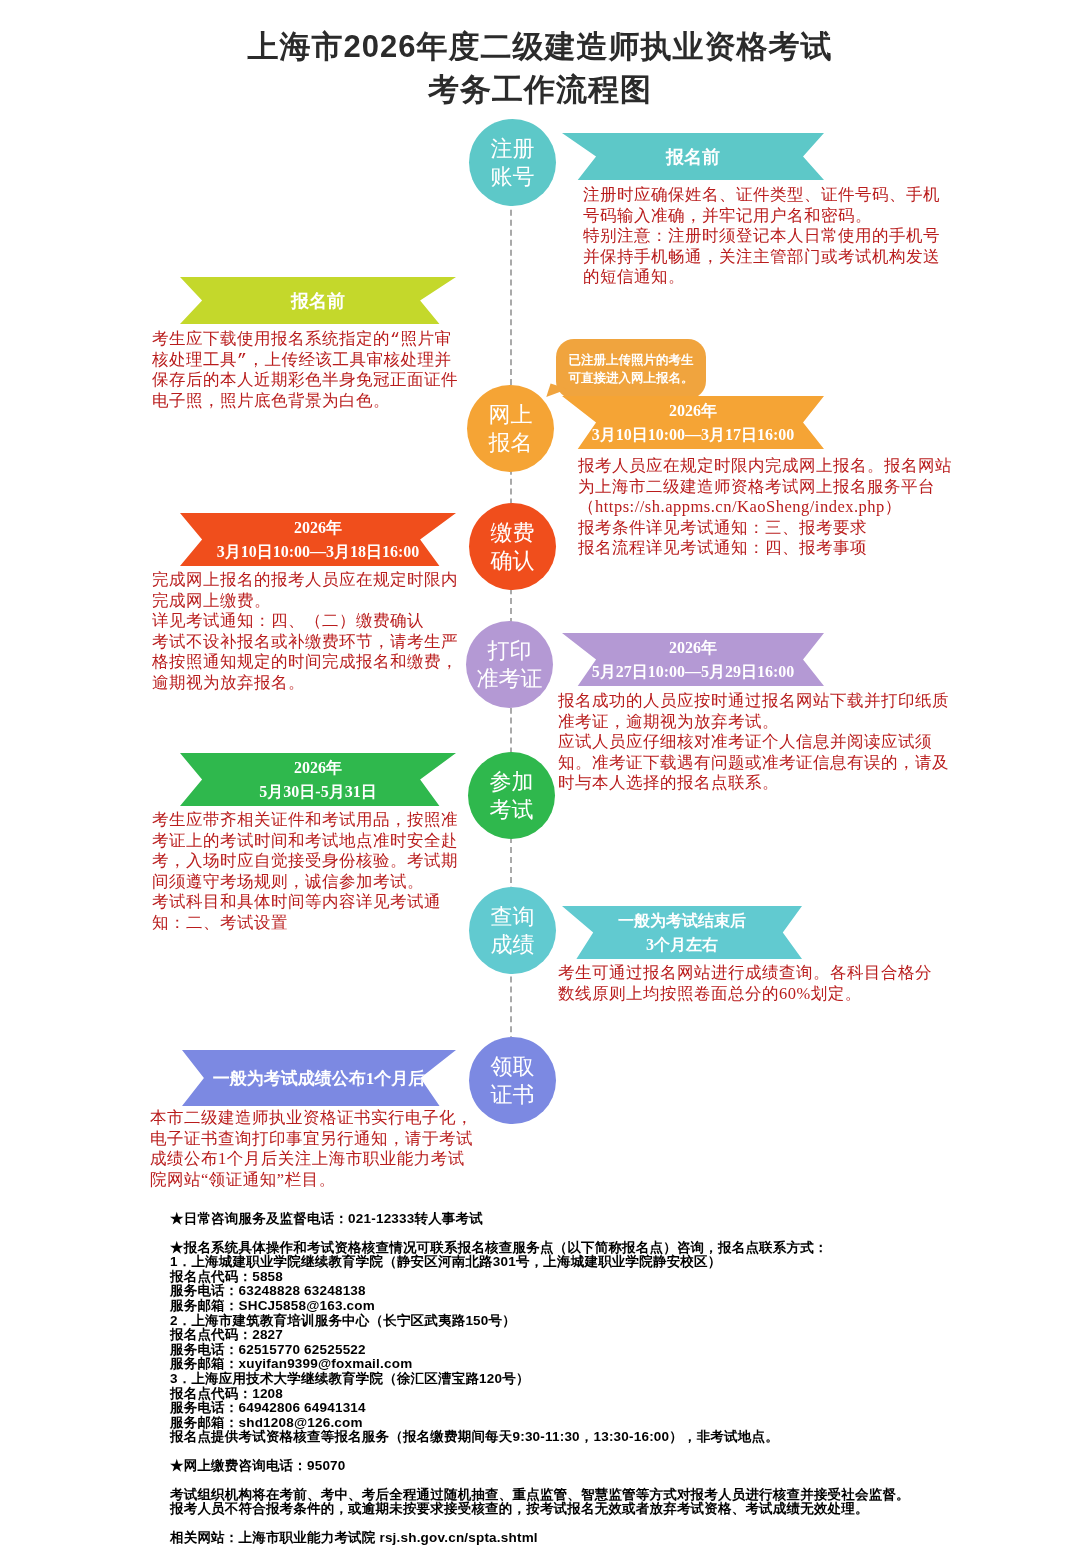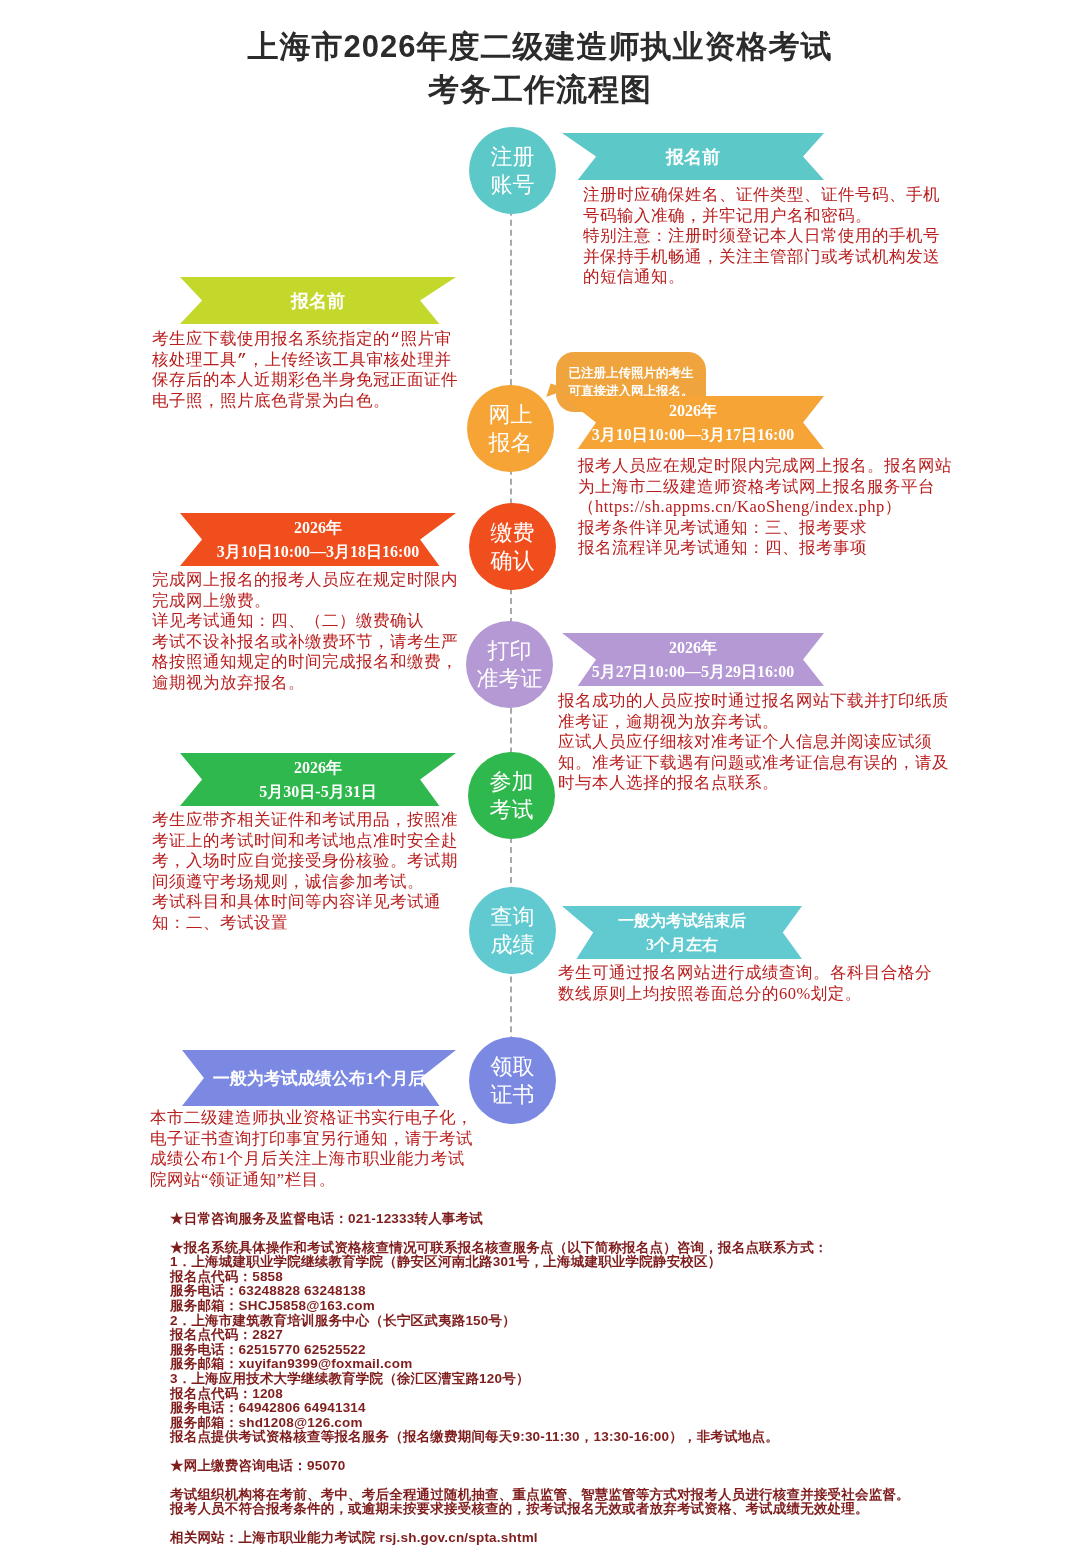--- a/index.html
+++ b/index.html
@@ -74,21 +74,21 @@
   .bubble-tail {
     width: 0; height: 0;
     border-style: solid;
     border-width: 14px 18px 0 0;
     border-color: #F0A43E transparent transparent transparent;
     transform: rotate(18deg);
   }
 
   .footer {
     left: 170px; top: 1212px; width: 770px;
-    color: #7f1d1d;
+    color: #000000;
     font-size: 13.5px; font-weight: bold;
     line-height: 14.6px;
     font-family: "Liberation Sans", sans-serif;
     letter-spacing: 0.2px;
   }
   .footer .block { margin-bottom: 14px; white-space: pre-line; }
 
   
   .bg-teal      { background: #5DC8C8; }
   .bg-yellow    { background: #C4D82B; }
@@ -102,40 +102,40 @@
 </head>
 <body>
 
 <div class="page">
 
   <h1 class="abs title">上海市2026年度二级建造师执业资格考试
 考务工作流程图</h1>
 
   <div class="abs connector"></div>
 
-  <div class="abs node bg-teal" style="left:469px; top:127px;">注册
+  <div class="abs node bg-teal" style="left:469px; top:119px;">注册
 账号</div>
   <div class="abs ribbon right-side bg-teal" style="left:562px; top:133px; width:262px; height:47px;">
     <span class="one-line">报名前</span>
   </div>
   <div class="abs body-text" style="left:583px; top:185px; width:410px;">注册时应确保姓名、证件类型、证件号码、手机
 号码输入准确，并牢记用户名和密码。
 特别注意：注册时须登记本人日常使用的手机号
 并保持手机畅通，关注主管部门或考试机构发送
 的短信通知。</div>
 
   <div class="abs ribbon left-side bg-yellow" style="left:180px; top:277px; width:276px; height:47px;">
     <span class="one-line">报名前</span>
   </div>
   <div class="abs body-text" style="left:152px; top:330px; width:320px;font-family:Liberation Mono, monospace;">考生应下载使用报名系统指定的“照片审
 核处理工具”，上传经该工具审核处理并
 保存后的本人近期彩色半身免冠正面证件
 电子照，照片底色背景为白色。</div>
 
-  <div class="abs bubble" style="left:556px; top:352px; width:150px; height:60px;">已注册上传照片的考生
+  <div class="abs bubble" style="left:556px; top:339px; width:150px; height:60px;">已注册上传照片的考生
 可直接进入网上报名。</div>
   <div class="abs bubble-tail" style="left:548px; top:386px;"></div>
 
   <div class="abs node bg-orange" style="left:467px; top:385px;">网上
 报名</div>
   <div class="abs ribbon right-side two-line bg-orange" style="left:562px; top:396px; width:262px; height:53px;">2026年
 3月10日10:00—3月17日16:00</div>
   <div class="abs body-text" style="left:578px; top:456px; width:420px;">报考人员应在规定时限内完成网上报名。报名网站
 为上海市二级建造师资格考试网上报名服务平台
 （https://sh.appms.cn/KaoSheng/index.php）

